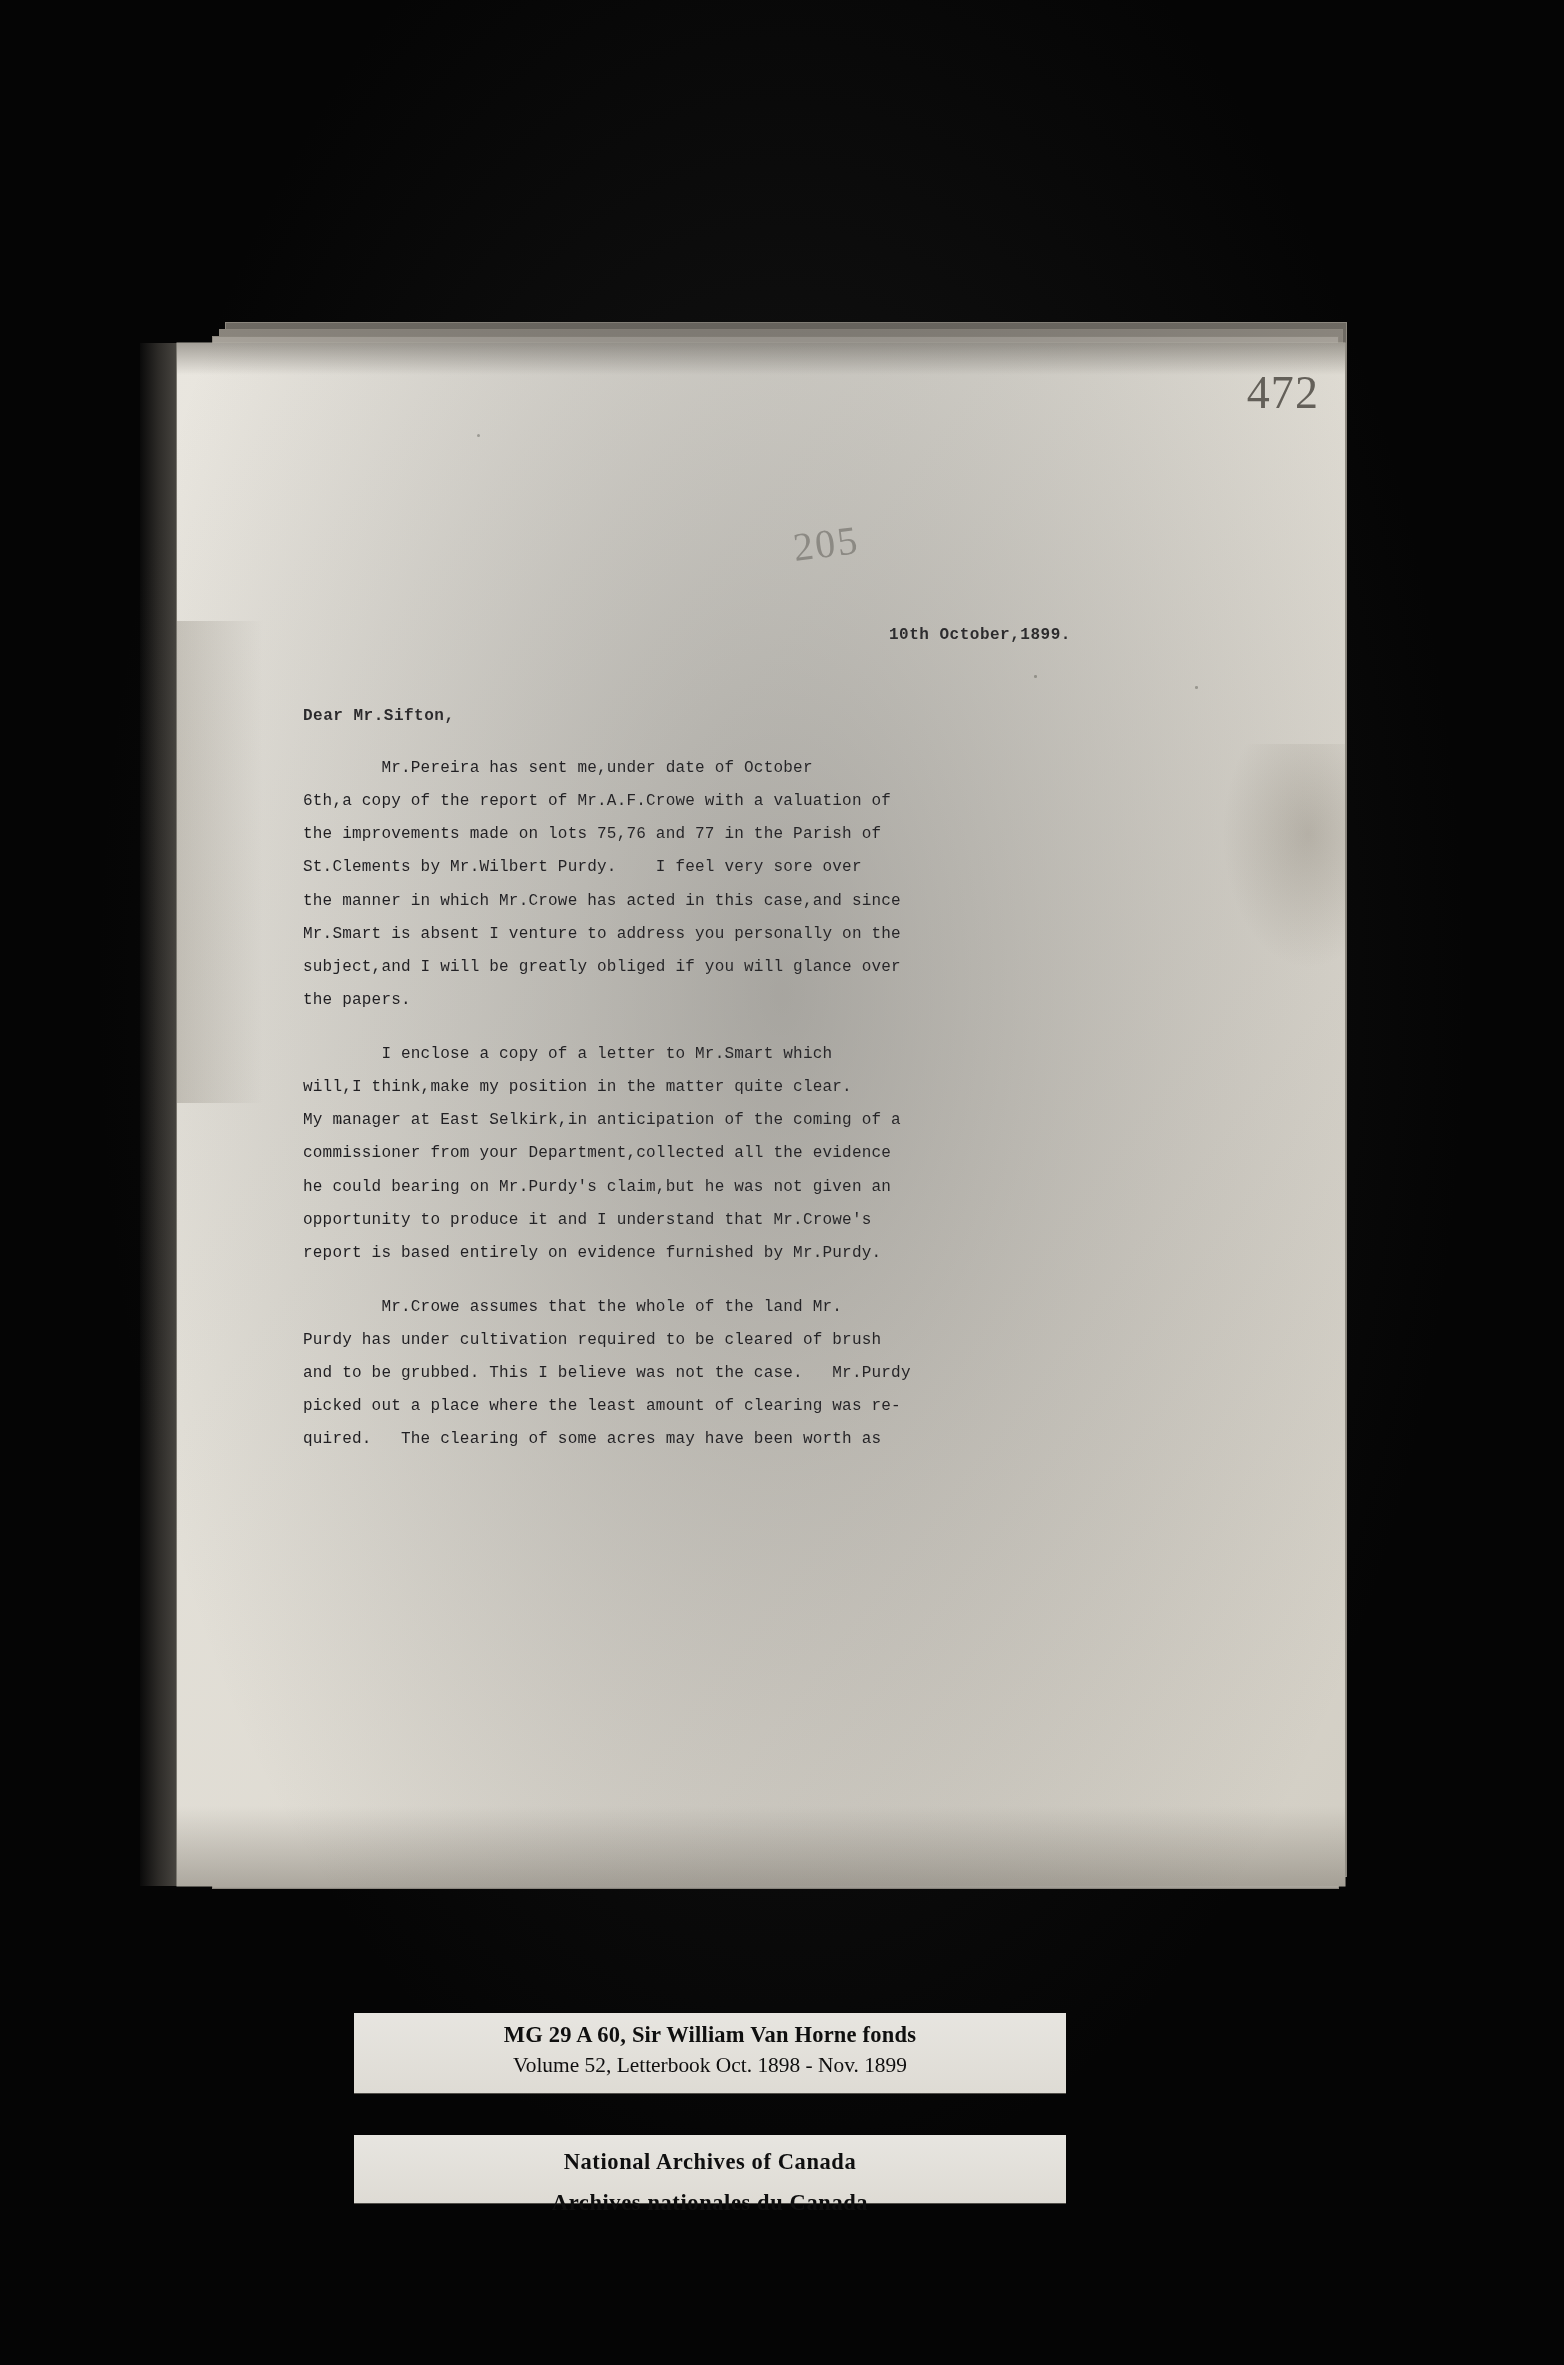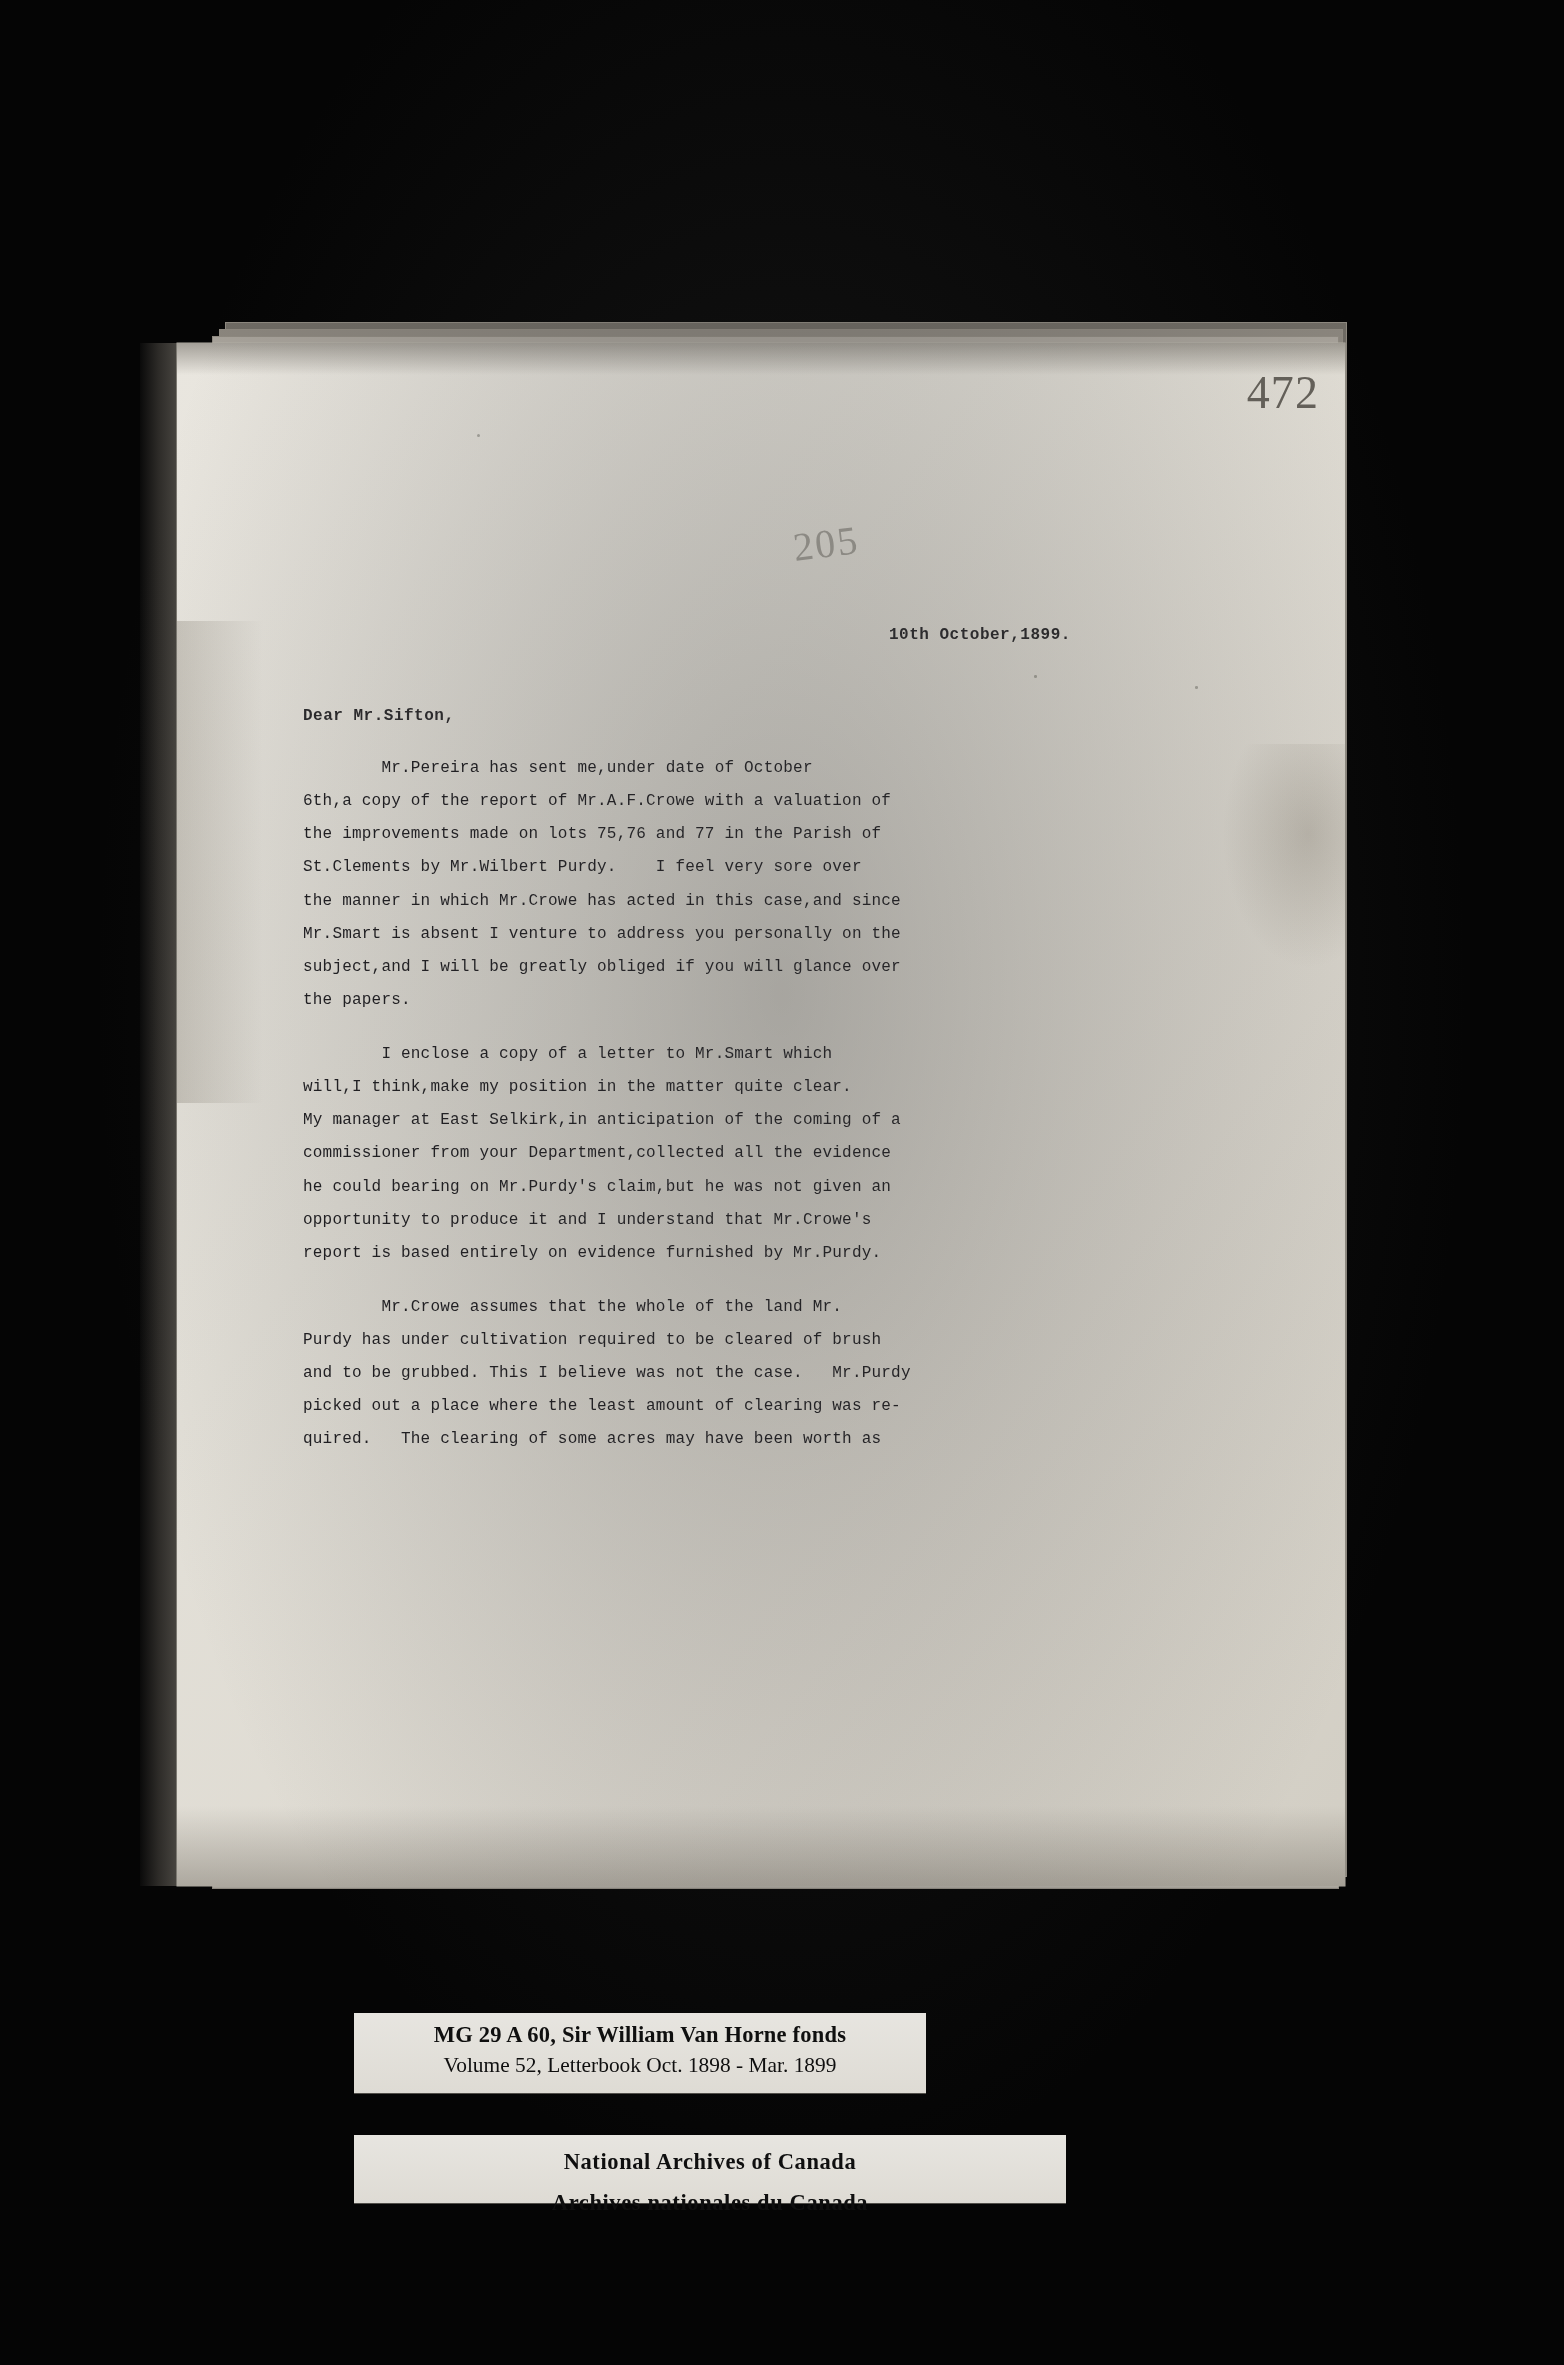--- a/index.html
+++ b/index.html
@@ -162,21 +162,21 @@
     position: absolute;
     background: linear-gradient(to bottom, #e7e5e0 0%, #dedbd4 100%);
     color: #0f0f0f;
     text-align: center;
     font-family: "Liberation Serif", serif;
     box-shadow: 0 0.5px 0 #9d988f;
   }
   #caption-fonds {
     left: 354px;
     top: 2013px;
-    width: 572px;
+    width: 712px;
     height: 80px;
     padding-top: 8.6px;
     box-sizing: border-box;
   }
   #caption-fonds .line1 {
     font-weight: bold;
     font-size: 22.5px;
     letter-spacing: 0.2px;
   }
   #caption-fonds .line2 {
@@ -259,20 +259,20 @@
     <div class="para-line" style="top:1021px">and to be grubbed. This I believe was not the case.   Mr.Purdy</div>
     <div class="para-line" style="top:1054px">picked out a place where the least amount of clearing was re-</div>
     <div class="para-line" style="top:1087px">quired.   The clearing of some acres may have been worth as</div>
   </div>
 </div>
 
 <div id="scan-vignette"></div>
 
 <div class="caption-plate" id="caption-fonds">
   <div class="line1">MG 29 A 60, Sir William Van Horne fonds</div>
-  <div class="line2">Volume 52, Letterbook Oct. 1898 - Mar. 1899</div>
+  <div class="line2">Volume 52, Letterbook Oct. 1898 - Nov. 1899</div>
 </div>
 
 <div class="caption-plate" id="caption-archives">
   <div class="line1">National  Archives  of  Canada</div>
   <div class="line2">Archives  nationales  du  Canada</div>
 </div>
 
 
 </body></html>

